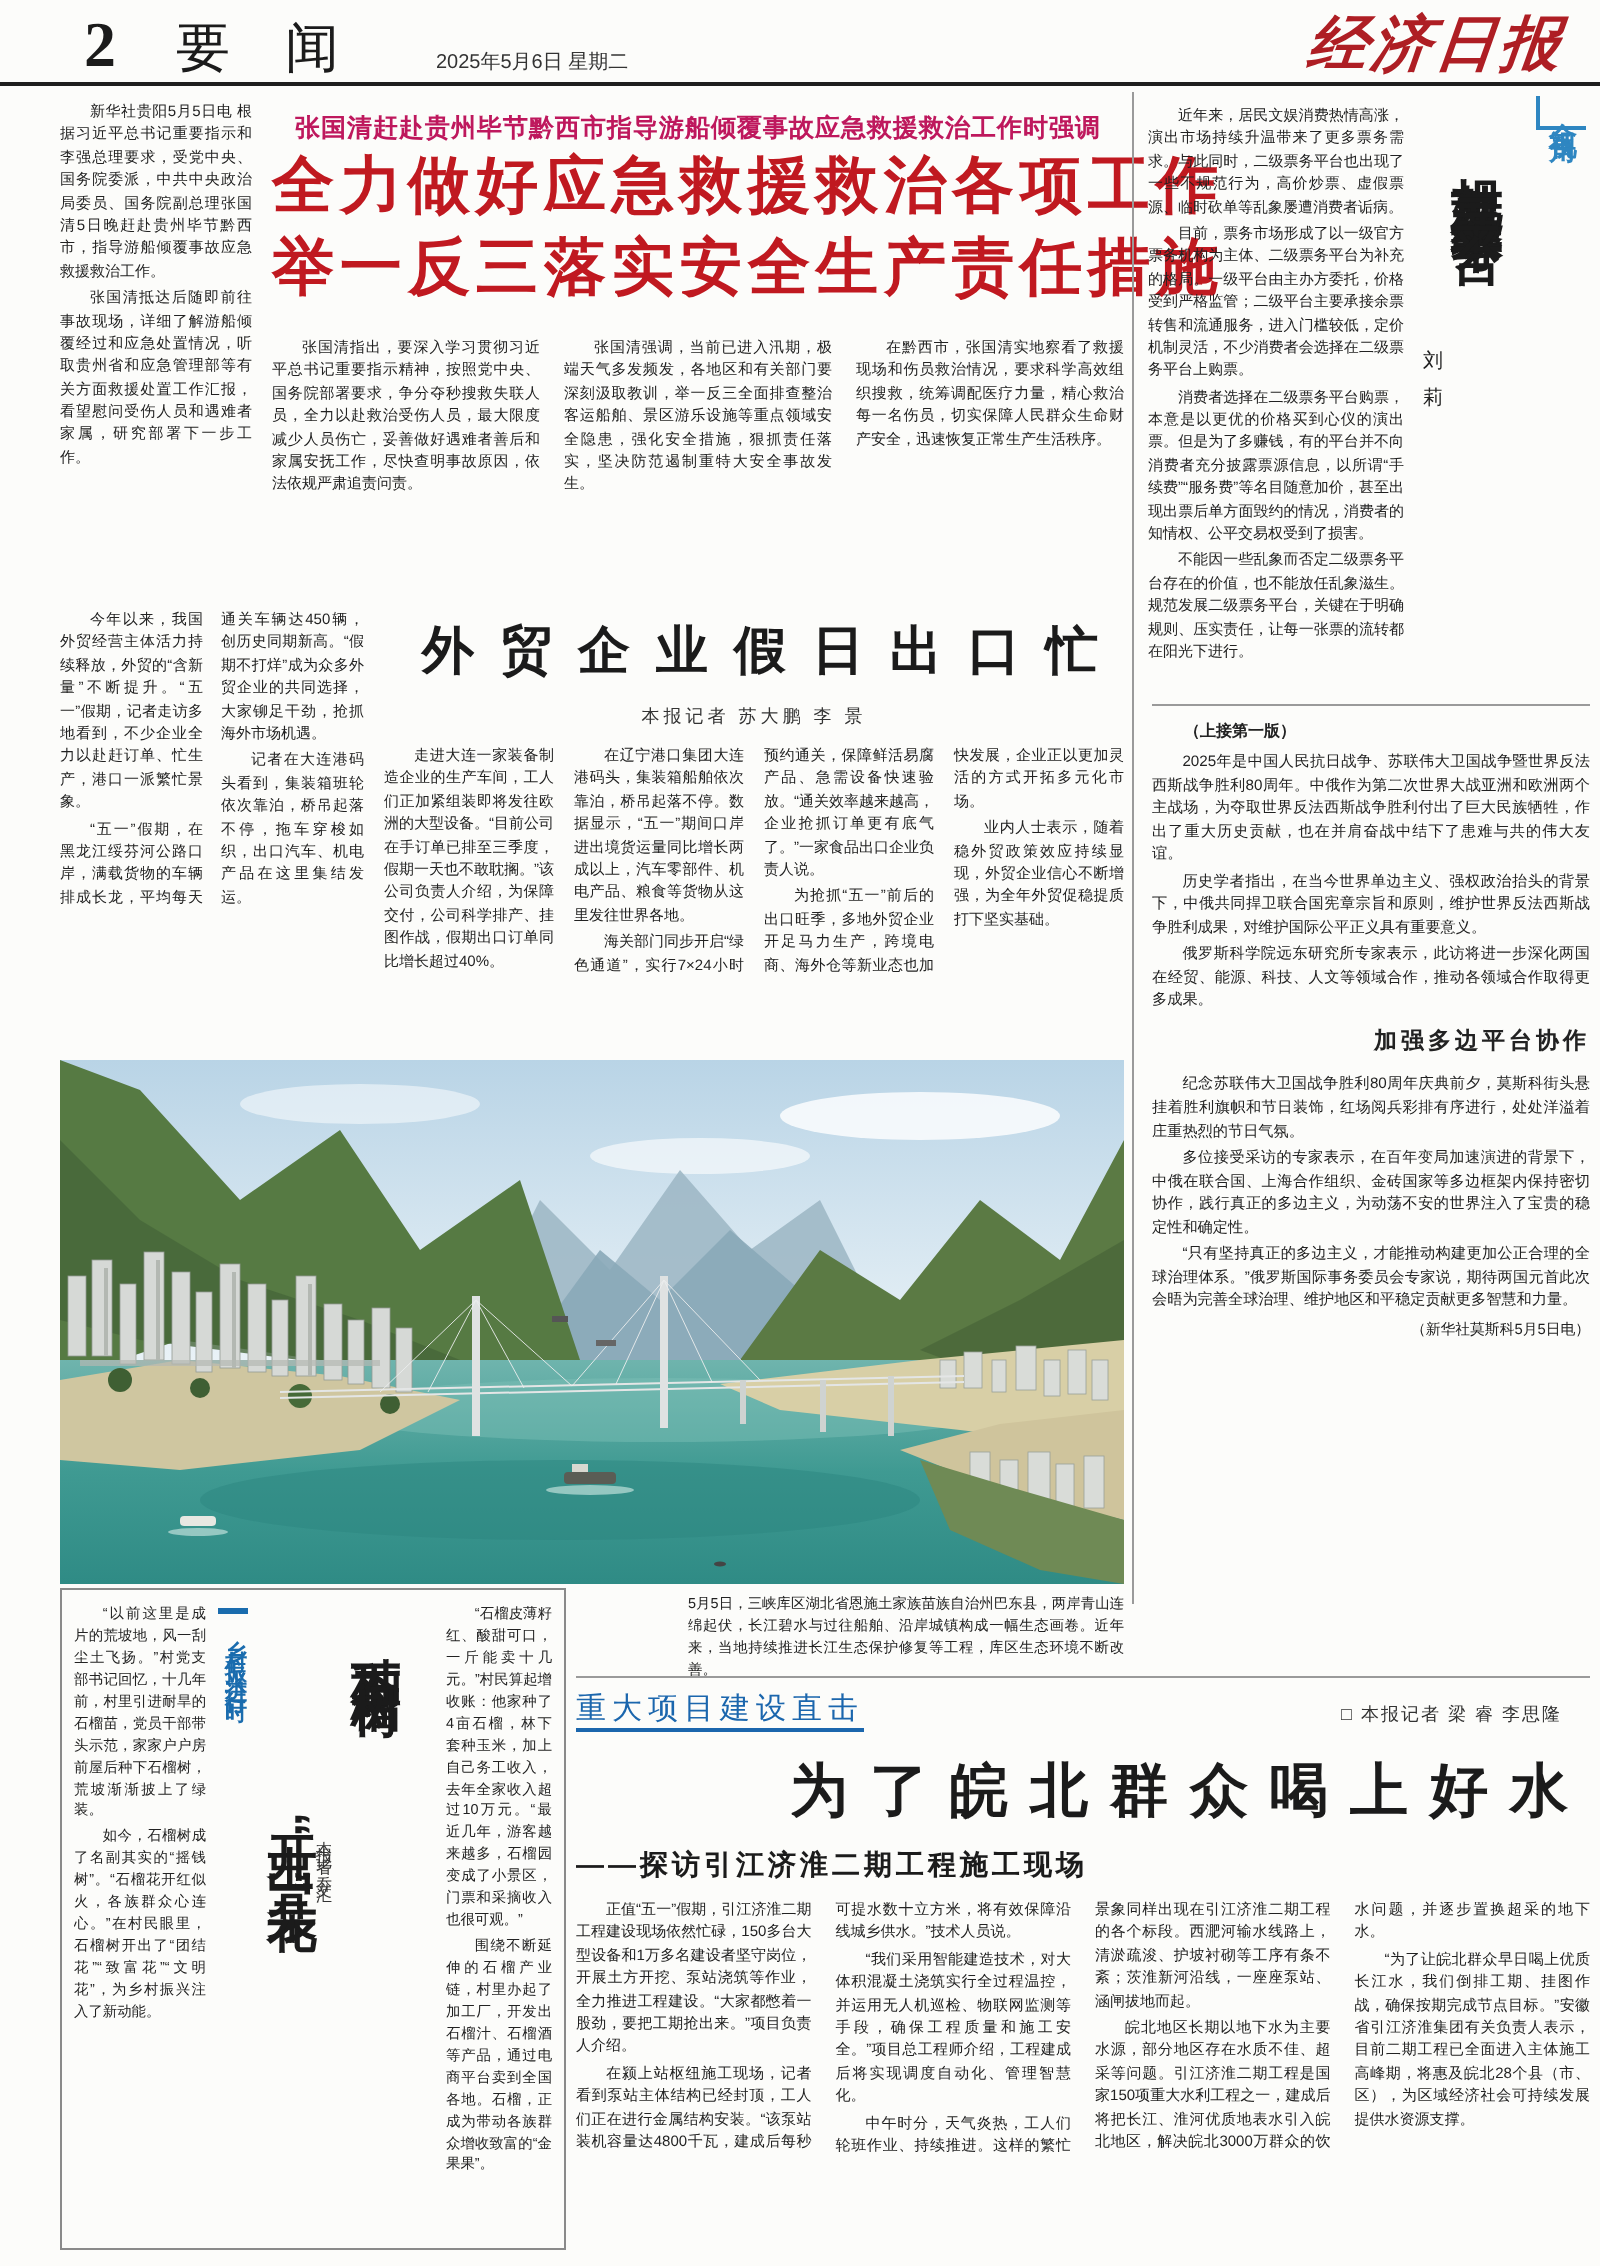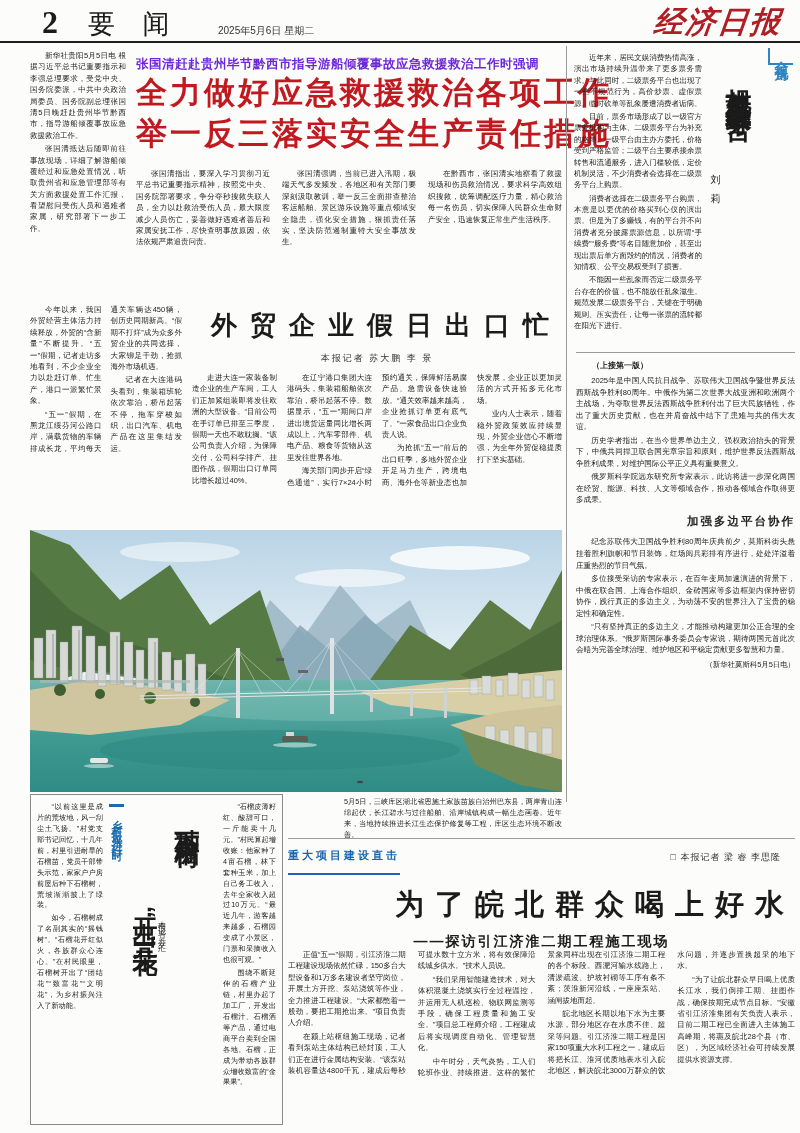--- a/index.html
+++ b/index.html
@@ -11,21 +11,21 @@
   
   #header-rule{left:0;top:41px;width:800px;height:2px;background:#1e1e1e}
   #page-number{left:42px;top:4px;font-size:32px;font-weight:bold;font-family:"Liberation Serif",serif}
   #section-name{left:88px;top:6px;font-size:27px;font-weight:normal;letter-spacing:10px}
   #issue-date{left:218px;top:24px;font-size:10px;color:#333}
   #masthead{right:18px;top:2px;font-size:30px;font-weight:bold;font-style:italic;color:#ae1e24;font-family:"Liberation Serif",serif;transform:skewX(-6deg);letter-spacing:2px}
   
   #top-story{left:30px;top:48px;width:532px;height:250px}
   #top-lead{position:absolute;left:0;top:2px;width:96px;height:246px}
   #top-right{position:absolute;left:106px;top:0;width:426px}
-  #top-kicker{color:#6d28d9;font-weight:bold;font-size:12.5px;text-align:left;margin-top:8px;letter-spacing:.5px}
+  #top-kicker{color:#be185d;font-weight:bold;font-size:12.5px;text-align:center;margin-top:8px;letter-spacing:.5px}
   .big-red{color:#c01920;font-weight:bold;font-size:31px;text-align:center;letter-spacing:3px;line-height:1.32;white-space:nowrap}
   #top-body{position:absolute;left:106px;top:120px;width:426px;height:128px;column-count:3;column-gap:12px}
   
   #trade-story{left:30px;top:302px;width:532px;height:226px}
   #trade-left{position:absolute;left:0;top:2px;width:152px;height:222px;column-count:2;column-gap:9px}
   #trade-right{position:absolute;left:162px;top:0;width:370px}
   #trade-title{font-size:26px;font-weight:bold;text-align:right;letter-spacing:13px;margin-top:6px;white-space:nowrap}
   #trade-byline{font-size:9px;text-align:center;margin-top:9px;color:#333;letter-spacing:2px}
   #trade-body{position:absolute;left:162px;top:70px;width:370px;height:154px;column-count:4;column-gap:10px}
   
@@ -51,24 +51,24 @@
   #rural-label{writing-mode:vertical-rl;color:#1a6cae;font-weight:bold;font-size:11px;letter-spacing:5px;border-top:3px solid #1a6cae;padding-top:4px;margin:2px 3px 0 6px;height:150px}
   #rural-title-wrap{width:92px;position:relative}
   .rural-title-line{writing-mode:vertical-rl;font-size:25px;font-weight:bold;letter-spacing:4px;line-height:1.1;position:absolute}
   #rural-title-1{left:46px;top:6px}
   #rural-title-2{left:4px;top:96px}
   #rural-byline{position:absolute;left:28px;top:112px;writing-mode:vertical-rl;font-size:8px;letter-spacing:3px;color:#333}
   #rural-col2{flex:1;height:100%;margin-left:4px}
   
   #h-rule-bottom{left:288px;top:838px;width:507px;height:1px;background:#9a9a9a}
   #water-story{left:288px;top:845px;width:507px;height:282px}
-  #water-label{display:inline-block;color:#1b66ad;font-weight:bold;font-size:11px;letter-spacing:3px;border-bottom:2px solid #1b66ad;padding-bottom:10px}
+  #water-label{display:inline-block;color:#1b66ad;font-weight:normal;font-size:15px;letter-spacing:3px;border-bottom:2px solid #1b66ad;padding-bottom:0}
   #water-byline{position:absolute;right:14px;top:6px;font-size:9px;color:#333;letter-spacing:1px}
   #water-title{font-size:29px;font-weight:bold;text-align:right;letter-spacing:11px;margin-top:10px;white-space:nowrap}
-  #water-subtitle{font-size:14px;font-weight:bold;text-align:center;letter-spacing:2px;margin-top:8px}
+  #water-subtitle{font-size:14px;font-weight:bold;text-align:left;letter-spacing:2px;margin-top:8px}
   #water-body{position:absolute;left:0;top:104px;width:507px;height:178px;column-count:4;column-gap:12px}
 </style>
 </head>
 <body>
 
 <div class="abs" id="page-number">2</div>
 <div class="abs" id="section-name">要 闻</div>
 <div class="abs" id="issue-date">2025年5月6日 星期二</div>
 <div class="abs" id="masthead">经济日报</div>
 <div class="abs" id="header-rule"></div>

